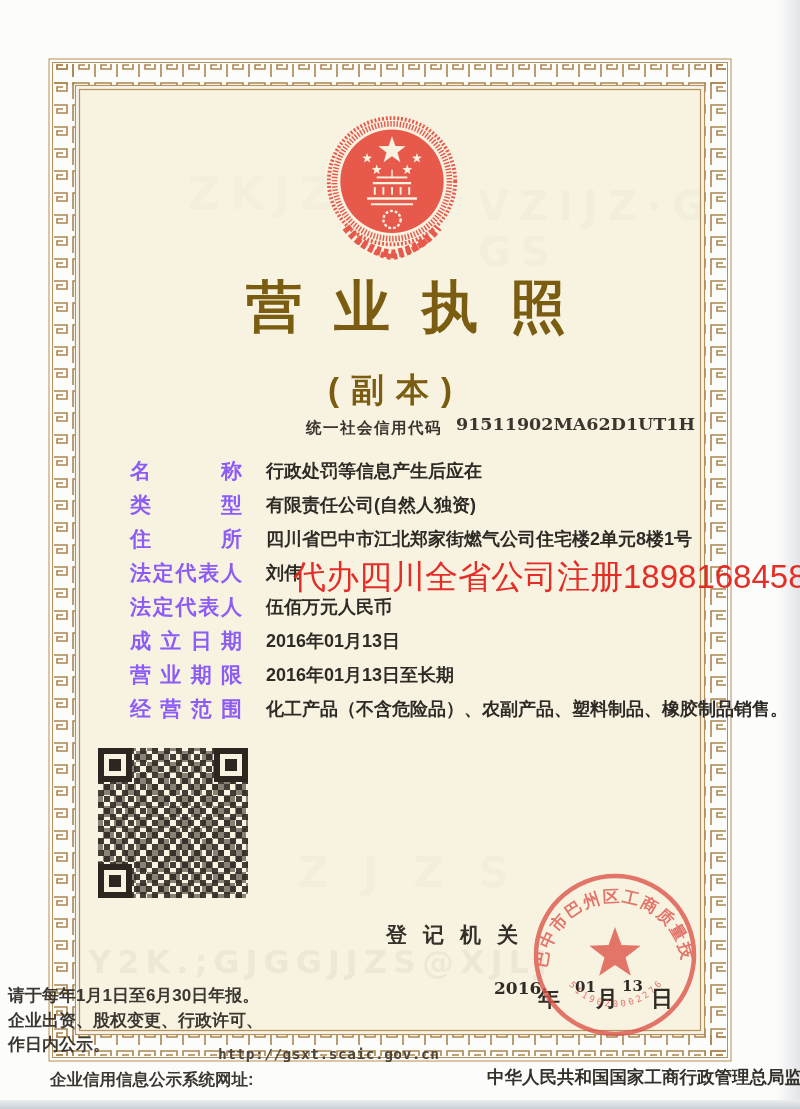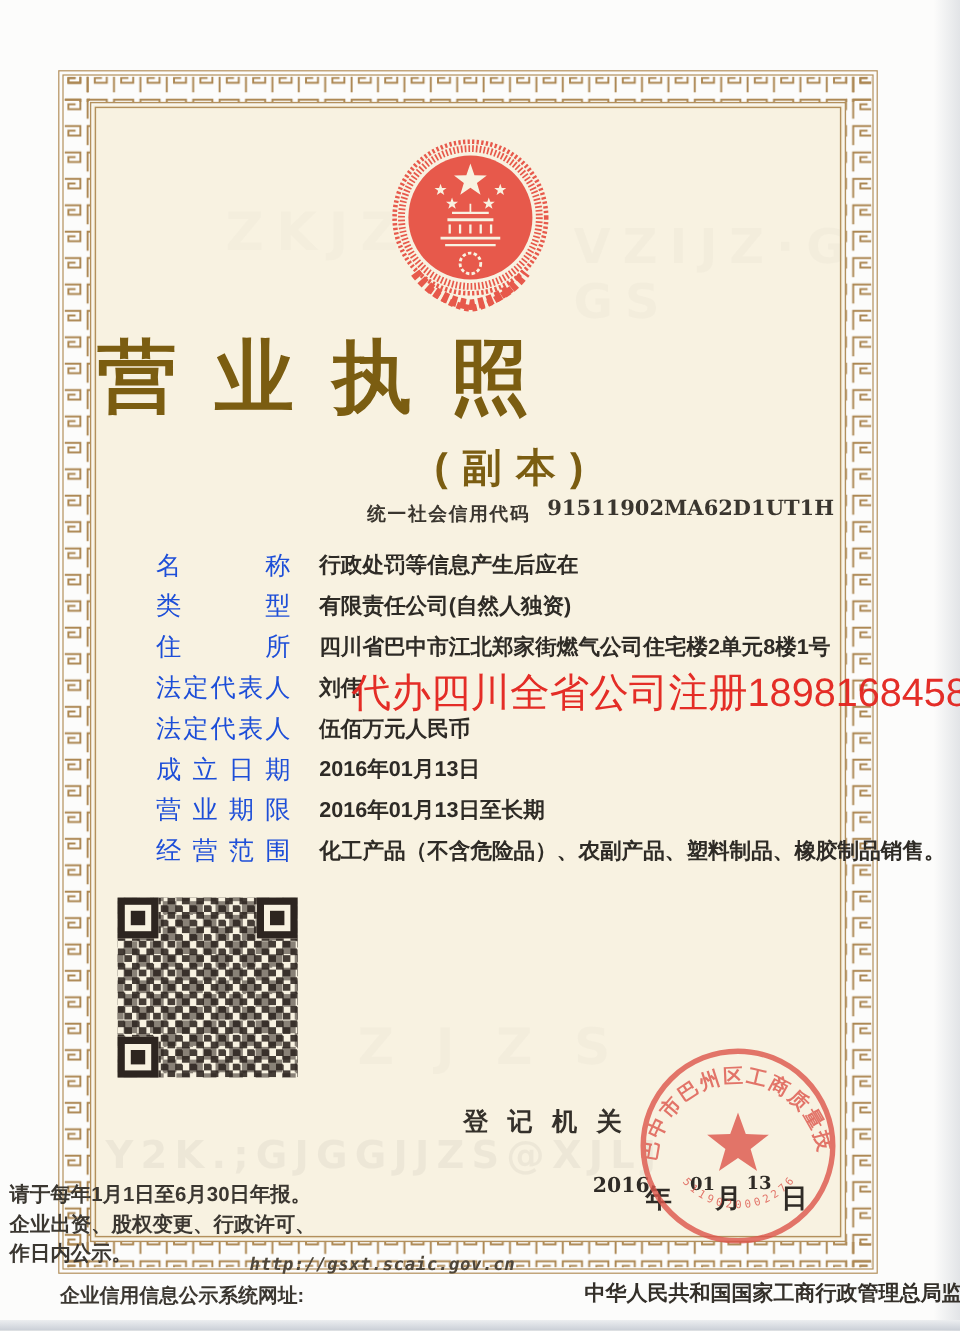--- a/index.html
+++ b/index.html
@@ -20,36 +20,36 @@
   
   .artifact{position:absolute;z-index:2;color:#b9b5a8;opacity:.14;
     font-weight:bold;letter-spacing:10px;font-family:"DejaVu Sans",sans-serif;}
   .a1{left:140px;top:110px;font-size:44px;opacity:.06;}
   .a2{left:430px;top:125px;font-size:40px;opacity:.07;}
   .a3{left:250px;top:790px;font-size:42px;opacity:.07;}
   .a4{left:40px;top:885px;font-size:32px;opacity:.16;letter-spacing:6px;}
   
   .emblem{position:absolute;left:277px;top:50px;z-index:3;}
   
-  .title{position:absolute;left:1px;top:212px;width:684px;z-index:3;
-    text-align:left;font-size:66px;font-weight:bold;color:#7b5d11;
+  .title{position:absolute;left:16px;top:212px;width:684px;z-index:3;
+    text-align:center;font-size:56px;font-weight:bold;color:#7b5d11;
     letter-spacing:32px;padding-left:32px;box-sizing:border-box;white-space:nowrap;}
-  .subtitle{position:absolute;left:0;top:310px;width:752px;z-index:3;
+  .subtitle{position:absolute;left:0;top:310px;width:684px;z-index:3;
     text-align:center;font-size:33px;font-weight:bold;color:#7b5d11;
     letter-spacing:12px;padding-left:12px;box-sizing:border-box;}
   
   .code-label{position:absolute;left:258px;top:360px;z-index:3;
     font-size:15.5px;font-weight:bold;color:#3a362f;letter-spacing:1.5px;}
   .code-value{position:absolute;left:408px;top:356px;z-index:3;
     font-family:"DejaVu Serif",serif;font-size:17.5px;font-weight:bold;color:#3a362f;}
   
   .fields{position:absolute;left:82px;top:396px;width:580px;z-index:3;}
   .frow{display:flex;align-items:center;height:34px;}
   .frow .lbl{width:112px;text-align:justify;text-align-last:justify;
-    font-size:21px;font-weight:normal;color:#1d4ed8;flex:none;}
+    font-size:21px;font-weight:bold;color:#8b5cf6;flex:none;}
   .frow .val{margin-left:24px;font-size:18px;font-weight:bold;color:#2e2b26;white-space:nowrap;}
   
   .red-ad{position:absolute;left:245px;top:497px;z-index:6;
     font-size:33px;color:#e3231d;opacity:.95;white-space:nowrap;letter-spacing:0px;}
   
   .qr{position:absolute;left:50px;top:690px;width:150px;height:150px;z-index:3;
     background-color:rgba(248,242,225,.6);
     background-image:
       repeating-conic-gradient(rgba(45,37,32,.88) 0 25%, rgba(248,242,225,0) 0 50%),
       repeating-conic-gradient(rgba(45,37,32,.55) 0 25%, rgba(248,242,225,.5) 0 50%);
@@ -69,23 +69,23 @@
   .dyu{left:490px;top:926px;font-size:22px;}
   .dm{left:527px;top:920px;font-size:15px;}
   .dmu{left:548px;top:926px;font-size:22px;}
   .dd{left:574px;top:919px;font-size:15px;}
   .ddu{left:603px;top:926px;font-size:22px;}
   
   .seal{position:absolute;left:482px;top:812px;z-index:5;opacity:.8;}
   
   .notice{position:absolute;left:8px;top:984px;z-index:7;
     font-size:17px;font-weight:bold;color:#3b3731;line-height:24.5px;white-space:nowrap;}
-  .web-url{position:absolute;left:208px;top:1046px;z-index:7;
+  .web-url{position:absolute;left:218px;top:1046px;z-index:7;
     font-family:"DejaVu Sans Mono",monospace;font-size:14.5px;font-weight:bold;
-    color:#4e463a;letter-spacing:.5px;font-style:italic;}
+    color:#4e463a;letter-spacing:.5px;}
   .web-label{position:absolute;left:50px;top:1069px;z-index:7;
     font-size:16.5px;font-weight:bold;color:#3b3731;}
   .issuer{position:absolute;left:487px;top:1065px;z-index:7;
     font-size:17.5px;font-weight:bold;color:#34302a;white-space:nowrap;}
 </style>
 </head>
 <body>
 
 <div class="page">
 

